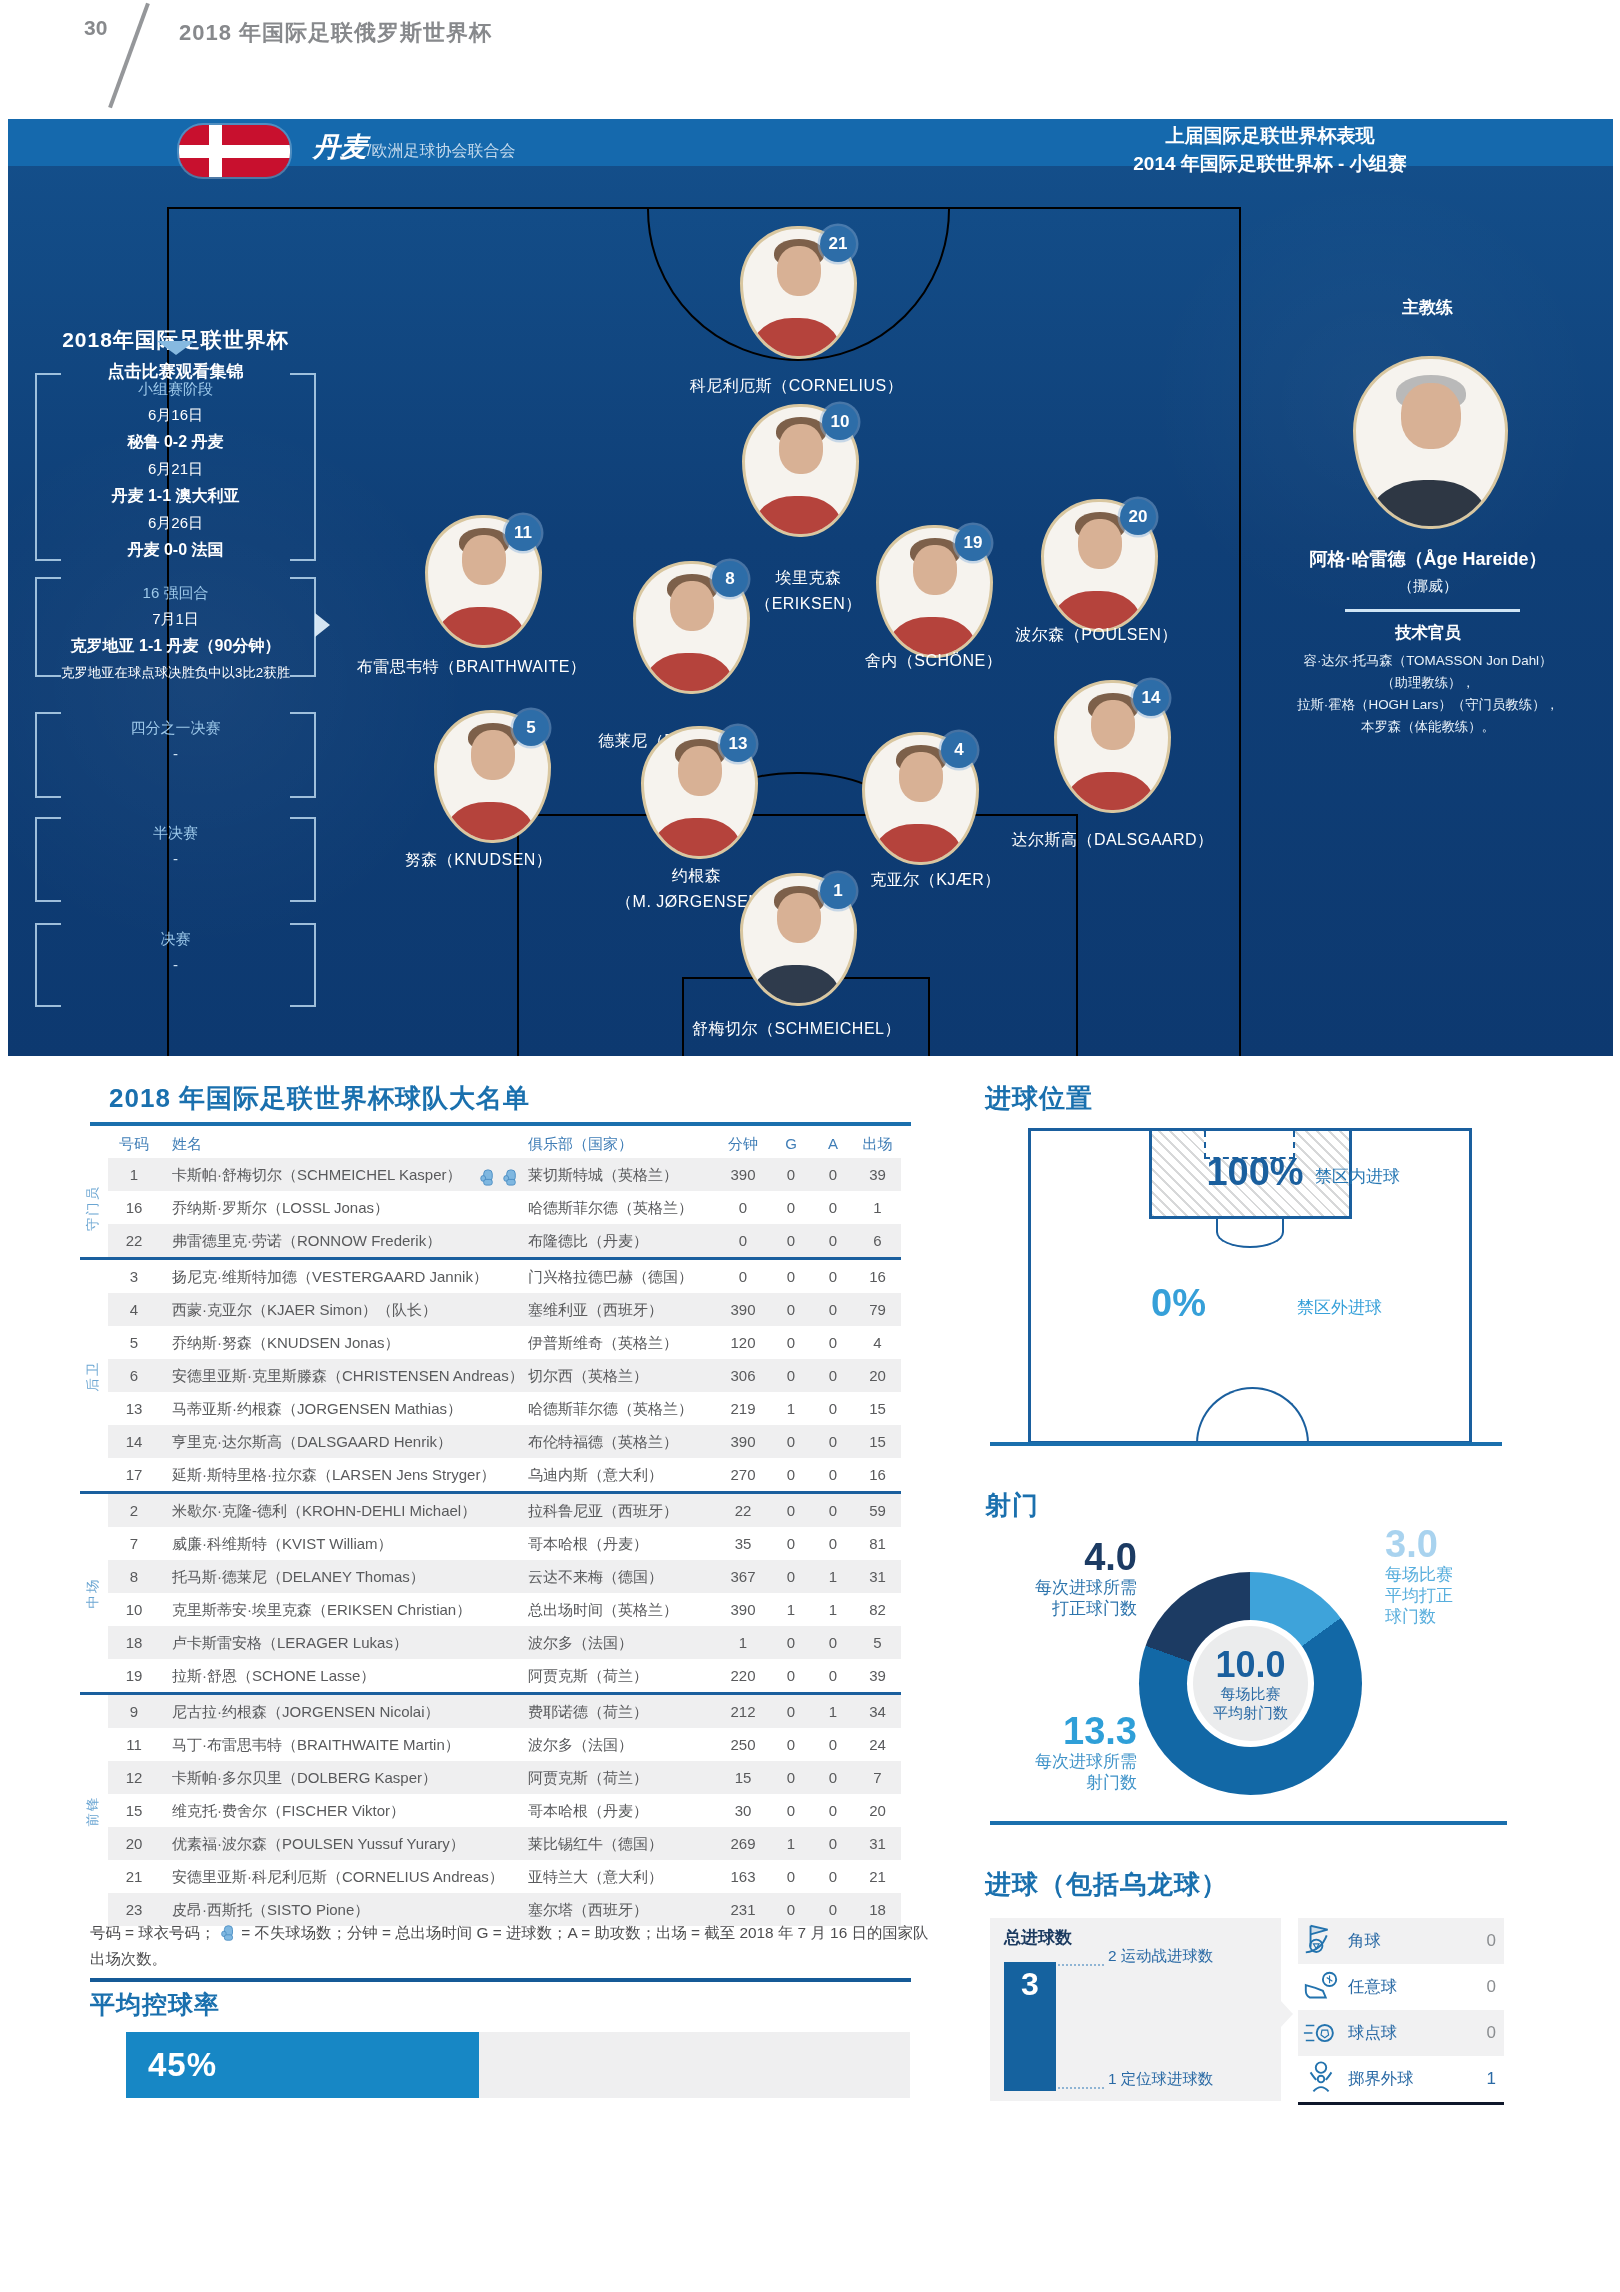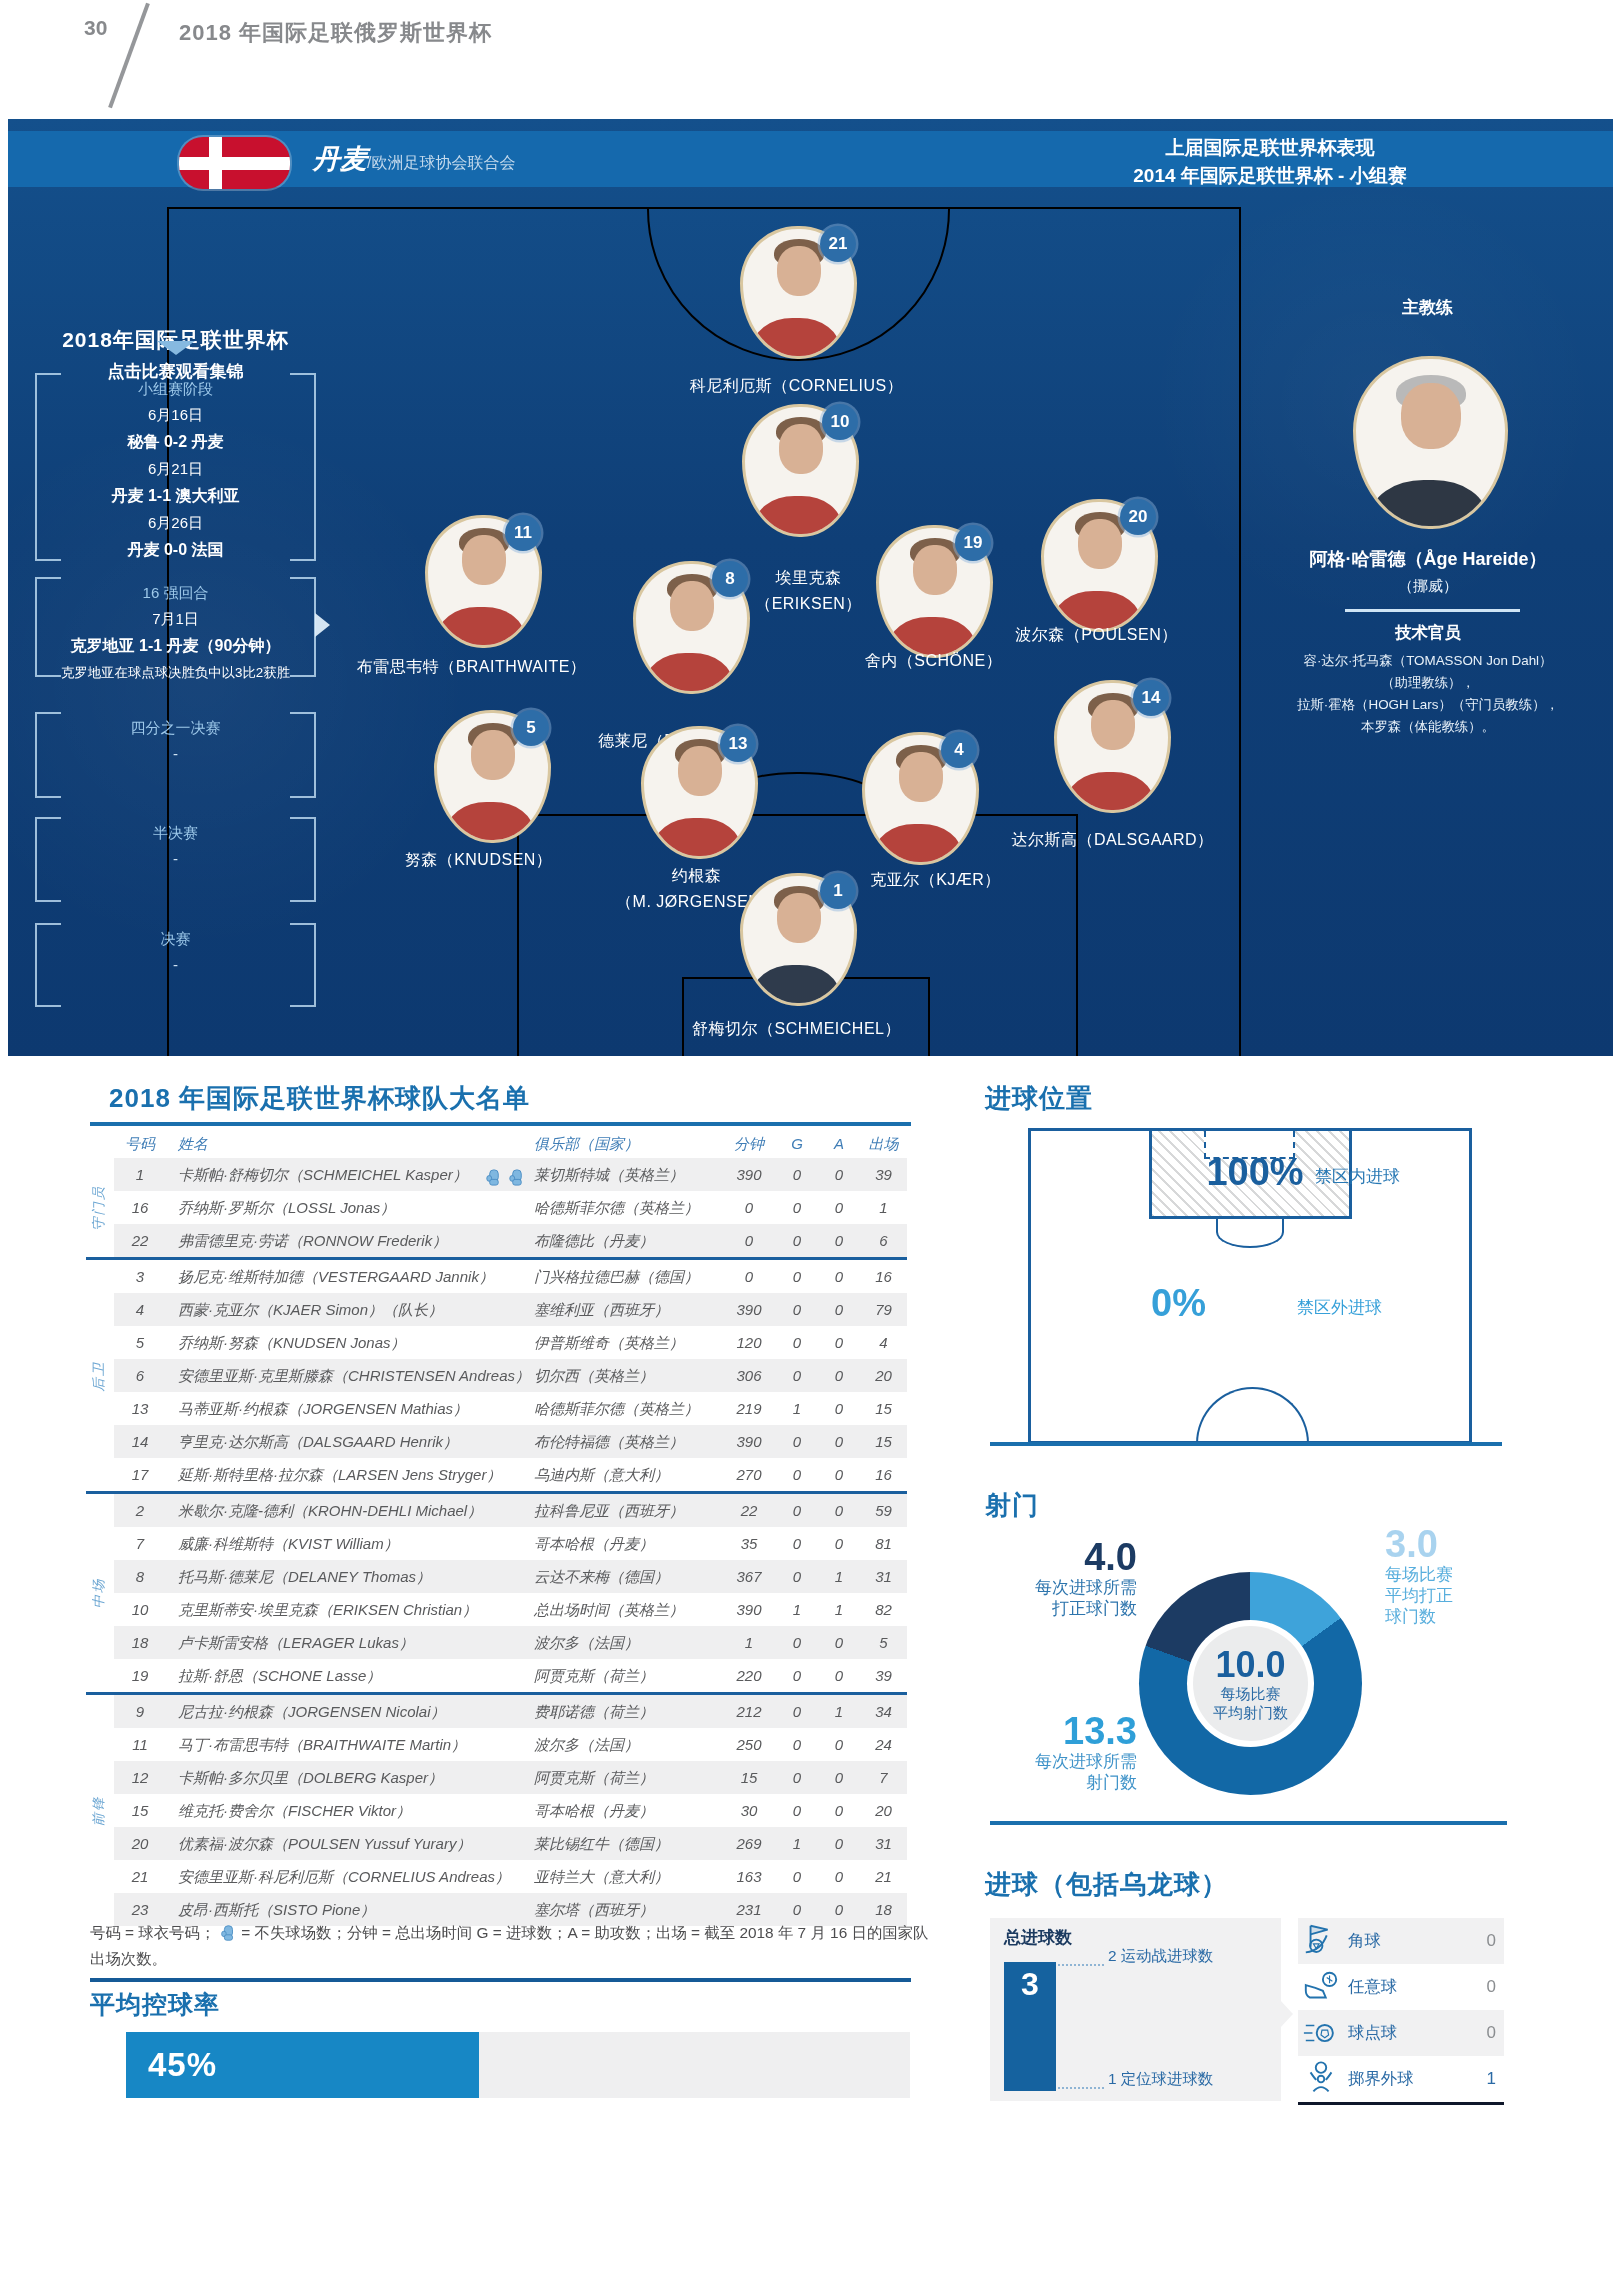--- a/index.html
+++ b/index.html
@@ -10,21 +10,21 @@
   
   .pg-num{left:84px;top:16px;font-size:21px;font-weight:700;color:#87898c;}
   .pg-slash{left:127px;top:0px;width:4px;height:111px;background:#95979a;transform:rotate(20deg);}
   .pg-title{left:179px;top:18px;font-size:22px;font-weight:700;color:#87898c;letter-spacing:1px;}
 
   
   #hero{left:8px;top:119px;width:1605px;height:937px;overflow:hidden;
     background:radial-gradient(circle 418px at 12% 60%,rgba(255,255,255,0.04),transparent 65%),
                radial-gradient(circle 378px at 85% 30%,rgba(255,255,255,0.03),transparent 60%),
                linear-gradient(180deg,#14508c 0%,#0f3f77 45%,#0d3970 100%);}
-  #band{position:absolute;left:0;top:12px;width:100%;height:56px;background:#1569ad;z-index:5;}
+  #band{position:absolute;left:0;top:0;width:100%;height:47px;background:#1569ad;z-index:5;}
   #flag{position:absolute;left:171px;top:6px;width:111px;height:52px;background:#c8102e;
     border-radius:24px;box-shadow:0 0 0 2px rgba(255,255,255,0.25);overflow:hidden;}
   #flag .fv{position:absolute;left:30px;top:0;width:13px;height:100%;background:#fff;}
   #flag .fh{position:absolute;left:0;top:20px;width:100%;height:13px;background:#fff;}
   #team-line{position:absolute;left:305px;top:10px;display:flex;align-items:baseline;color:#fff;}
   #team-name{font-size:27px;font-weight:700;font-style:italic;}
   #confed{font-size:16px;color:#c3d9ec;font-weight:400;}
   #prevwc{position:absolute;left:1053px;top:3px;width:418px;text-align:center;color:#fff;
     font-size:19px;font-weight:700;line-height:28px;}
 
@@ -73,21 +73,21 @@
   #coach-country{position:absolute;left:1266px;top:458px;width:308px;text-align:center;color:#e8f1f9;font-size:15px;z-index:6;}
   #coach-div{position:absolute;left:1337px;top:490px;width:175px;height:2.5px;background:#cfe4f4;z-index:6;}
   #officials-title{position:absolute;left:1266px;top:503px;width:308px;text-align:center;color:#fff;
     font-size:16.4px;font-weight:700;z-index:6;}
   #officials{position:absolute;left:1241px;top:531px;width:358px;text-align:center;color:#e8f1f9;
     font-size:13.4px;line-height:22px;z-index:6;}
 
   
   #roster-title{left:109px;top:1081px;font-size:26px;font-weight:700;color:#1a70ae;letter-spacing:1px;}
   #roster-underline{left:90px;top:1122px;width:821px;height:3.5px;background:#1a6fad;}
-  #roster{left:86px;top:1130px;width:821px;font-style:italic;}
+  #roster{left:80px;top:1130px;width:821px;}
   .thead{display:grid;grid-template-columns:52px 368px 189px 52px 44px 40px 49px;padding-left:28px;
     height:28px;line-height:28px;font-size:15px;color:#3f7db6;}
   .thead .c-name{padding-left:12px;}
   .tgroup{position:relative;padding-left:28px;}
   .tgroup.sep{border-top:3px solid #1a5f9e;}
   .tgroup-label{position:absolute;left:13px;top:50%;transform:translate(-50%,-50%) rotate(-90deg);
     white-space:nowrap;font-size:13.4px;color:#6aa5d2;letter-spacing:2px;}
   .trow{display:grid;grid-template-columns:52px 368px 189px 52px 44px 40px 49px;height:33px;
     line-height:33px;font-size:15px;color:#595a5c;white-space:nowrap;}
   .trow.alt{background:#efeff0;}

